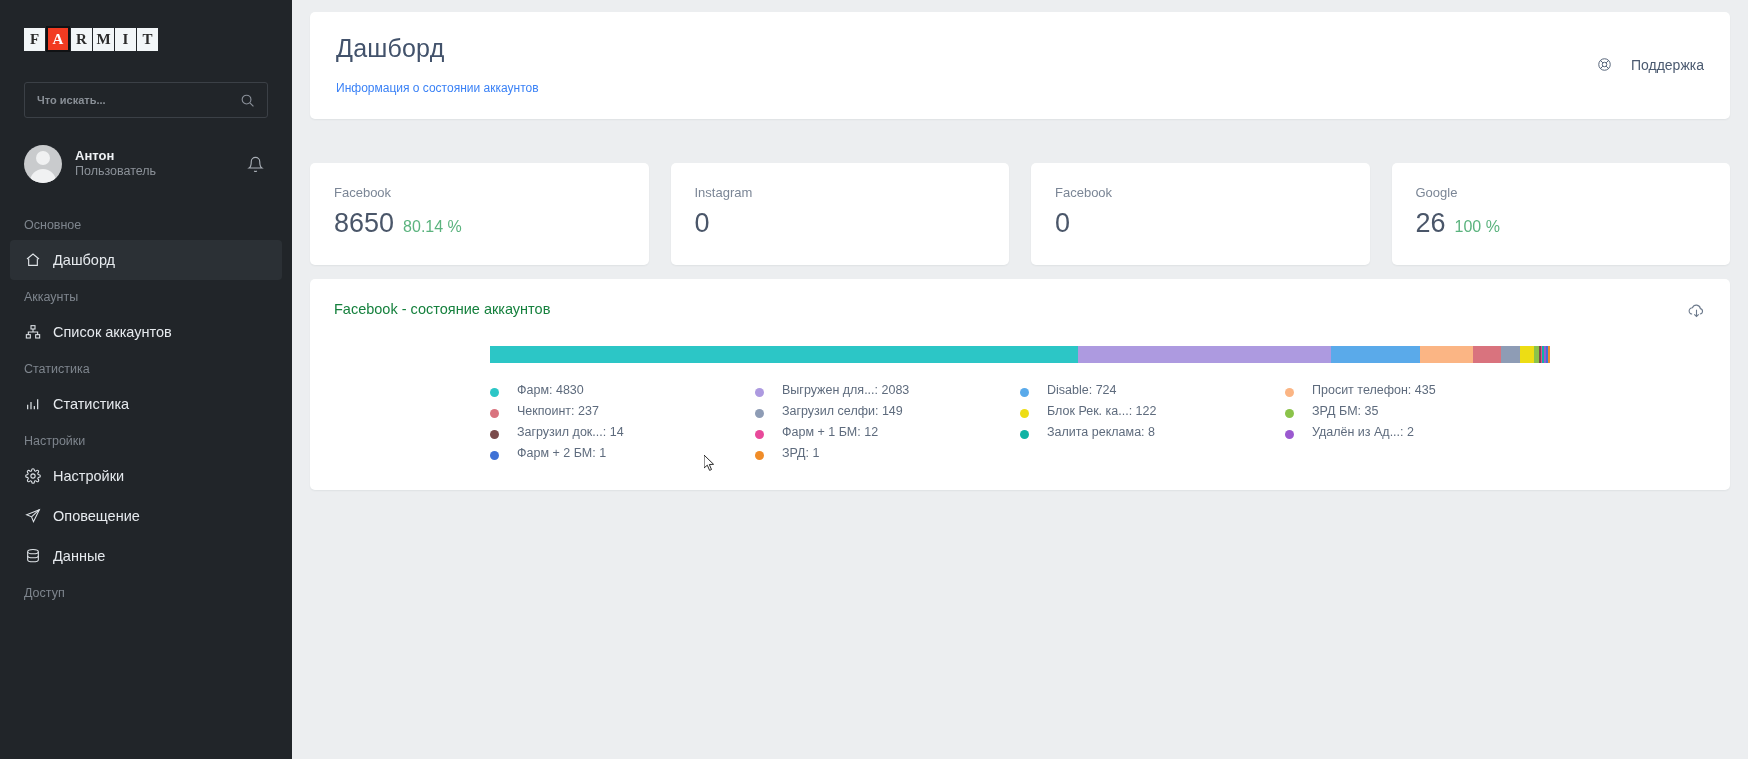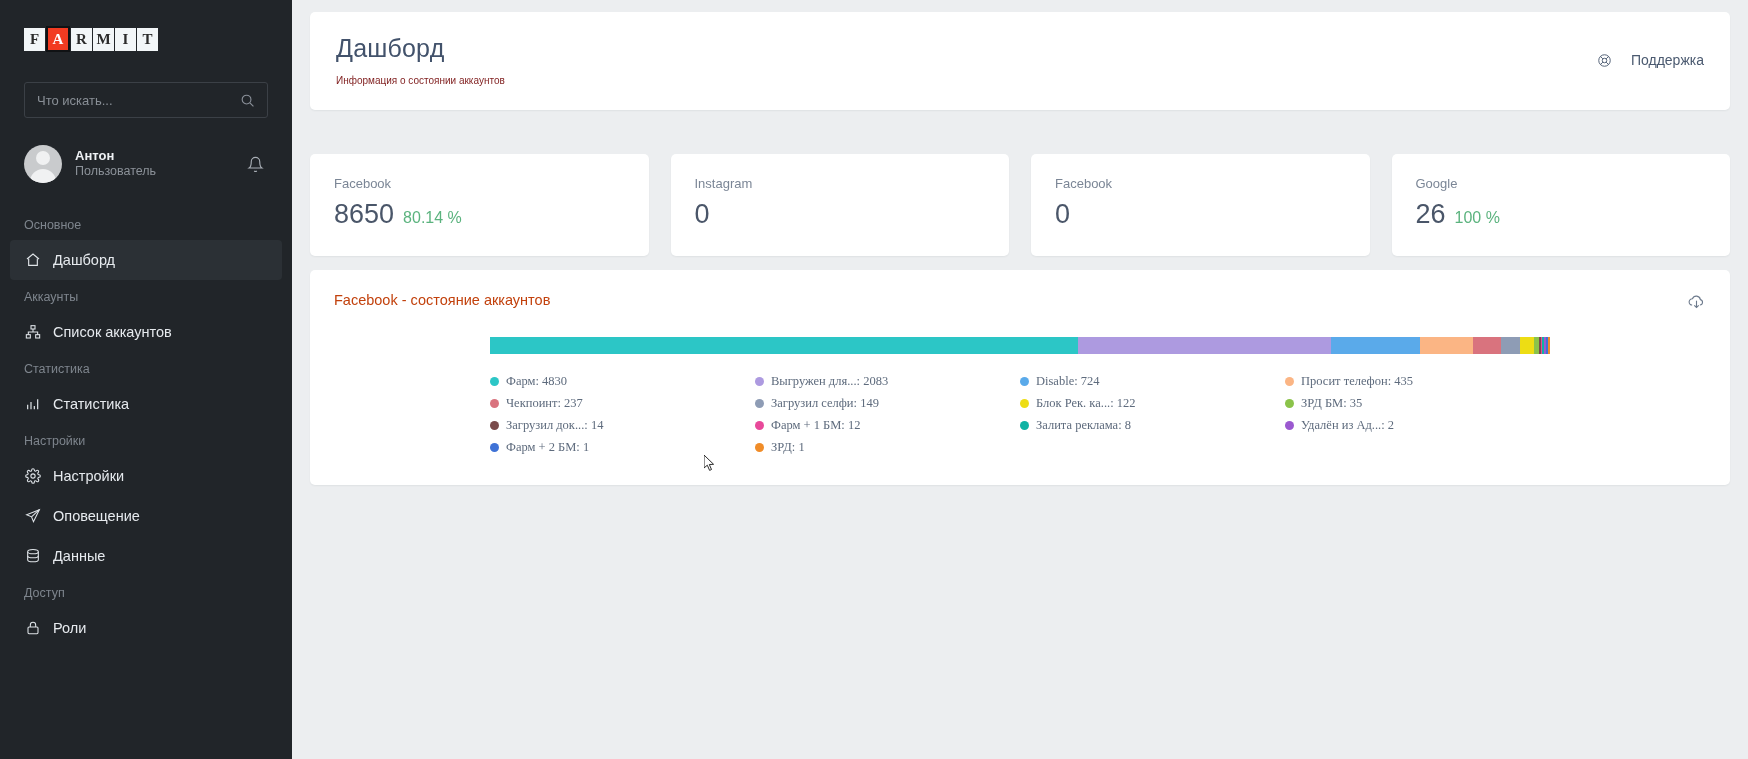--- a/index.html
+++ b/index.html
@@ -65,22 +65,23 @@
     align-items: center;
     padding: 0 12px;
     background: transparent;
   }
   .search-input {
     flex: 1;
     border: none;
     outline: none;
     background: transparent;
     color: #eab308;
-    font-size: 13px;
+    font-size: 11px;
     font-family: "Liberation Sans", sans-serif;
+    font-weight: bold;
   }
   .search-input::placeholder { color: #898f96; }
   .search-icon { color: #8a9099; display: flex; align-items: center; }
 
   .user-row {
     margin: 26px 24px 0 24px;
     display: flex;
     align-items: center;
     gap: 13px;
     height: 40px;
@@ -173,23 +174,23 @@
     padding: 22px 26px 24px 26px;
     margin-bottom: 14px;
   }
   .page-title {
     font-size: 25px;
     color: #42526b;
     font-weight: 400;
     letter-spacing: 0.2px;
   }
   .page-sub {
-    font-size: 10px;
-    color: #7f1d1d;
-    margin-top: 12px;
+    font-size: 12px;
+    color: #3b82f6;
+    margin-top: 18px;
   }
   .support-btn {
     display: flex;
     align-items: center;
     gap: 19px;
     color: #4b5a70;
     font-size: 14px;
     cursor: pointer;
   }
 
@@ -198,47 +199,46 @@
   .stat-label { font-size: 13px; color: #7b8696; margin-bottom: 8px; }
   .stat-valrow { display: flex; align-items: baseline; gap: 9px; }
   .stat-value { font-size: 27px; color: #4a5669; font-weight: 400; }
   .stat-pct { font-size: 16px; color: #5bb37e; }
 
   .chart-card { padding: 22px 24px 30px 24px; }
   .chart-head {
     display: flex; align-items: flex-start; justify-content: space-between;
     margin-bottom: 26px;
   }
-  .chart-title { font-size: 14.5px; color: #c2410c; }
+  .chart-title { font-size: 14.5px; color: #15803d; }
   .download-icon { color: #6d7a8c; cursor: pointer; display:flex; }
 
   .stackbar {
     display: flex;
     height: 17px;
     width: 1060px;
     margin: 0 auto 20px auto;
     overflow: hidden;
   }
   .seg { height: 17px; }
 
   .legend {
     width: 1060px;
     margin: 0 auto;
     display: grid;
     grid-template-columns: repeat(4, 1fr);
     row-gap: 7px;
   }
   .legend-item {
     display: flex;
-    align-items: center;
-    gap: 7px;
+    align-items: flex-end;
+    gap: 18px;
     font-size: 12.5px;
     color: #5e6b7d;
     white-space: nowrap;
-    font-family: Liberation Serif, serif;
   }
   .legend-dot { width: 9px; height: 9px; border-radius: 50%; flex: none; }
 
   .cursor {
     position: absolute;
     left: 412px;
     top: 455px;
     width: 12px;
     height: 18px;
     pointer-events: none;
@@ -347,29 +347,20 @@
           <svg width="16" height="16" viewBox="0 0 24 24" fill="none" stroke="currentColor" stroke-width="1.6">
             <ellipse cx="12" cy="5.5" rx="8" ry="3.2"></ellipse>
             <path d="M4 5.5v6c0 1.8 3.6 3.2 8 3.2s8-1.4 8-3.2v-6"></path>
             <path d="M4 11.5v6c0 1.8 3.6 3.2 8 3.2s8-1.4 8-3.2v-6"></path>
           </svg>
         </span>
         <span>Данные</span>
       </div>
 
       <div class="nav-group-label">Доступ</div>
-      <div class="nav-item">
-        <span class="nav-ico">
-          <svg width="16" height="16" viewBox="0 0 24 24" fill="none" stroke="currentColor" stroke-width="1.6">
-            <rect x="4.5" y="10.5" width="15" height="10" rx="1.6"></rect>
-            <path d="M8 10.5V7.4a4 4 0 0 1 8 0v3.1"></path>
-          </svg>
-        </span>
-        <span>Роли</span>
-      </div>
 
     </nav>
   </aside>
 
   <main class="main">
 
     <section class="card page-header">
       <div>
         <div class="page-title">Дашборд</div>
         <div class="page-sub">Информация о состоянии аккаунтов</div>

